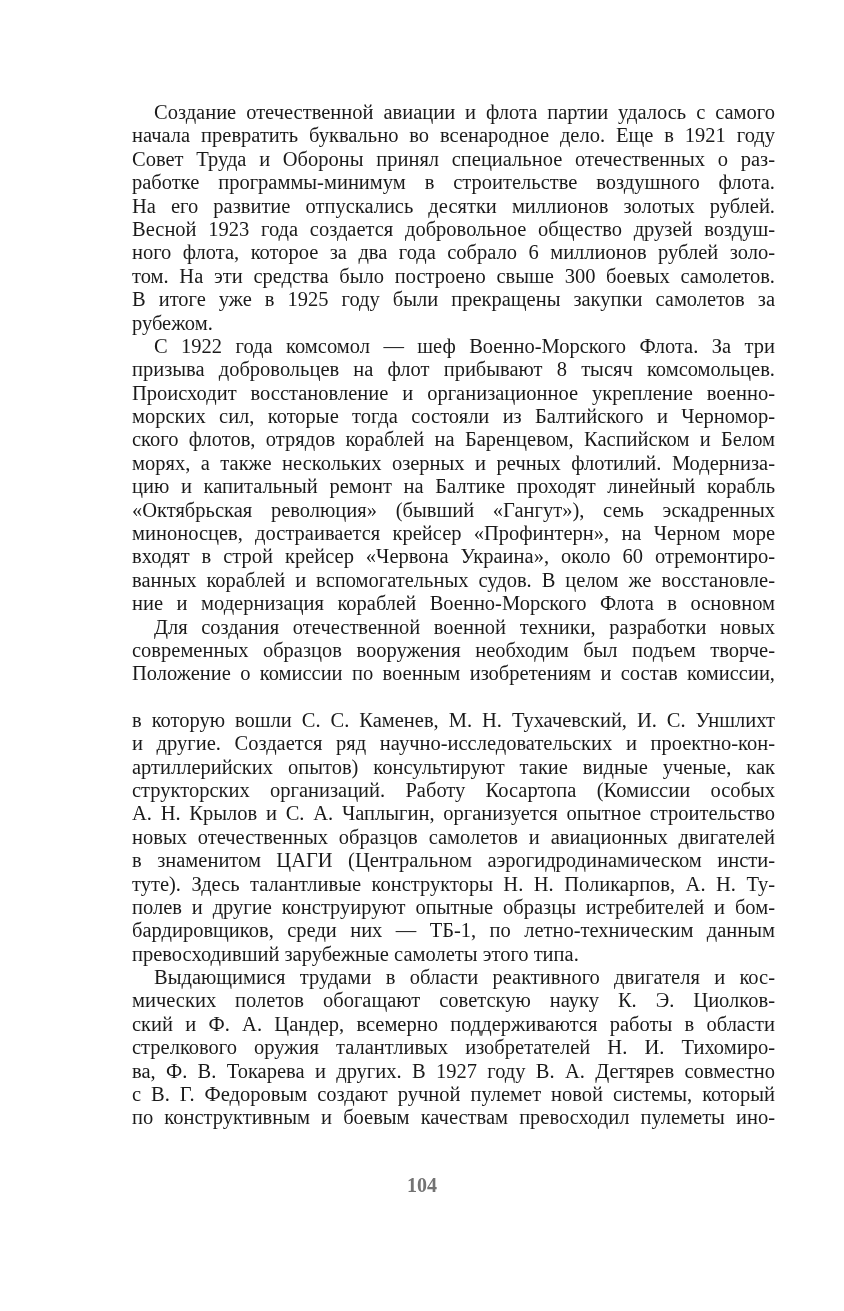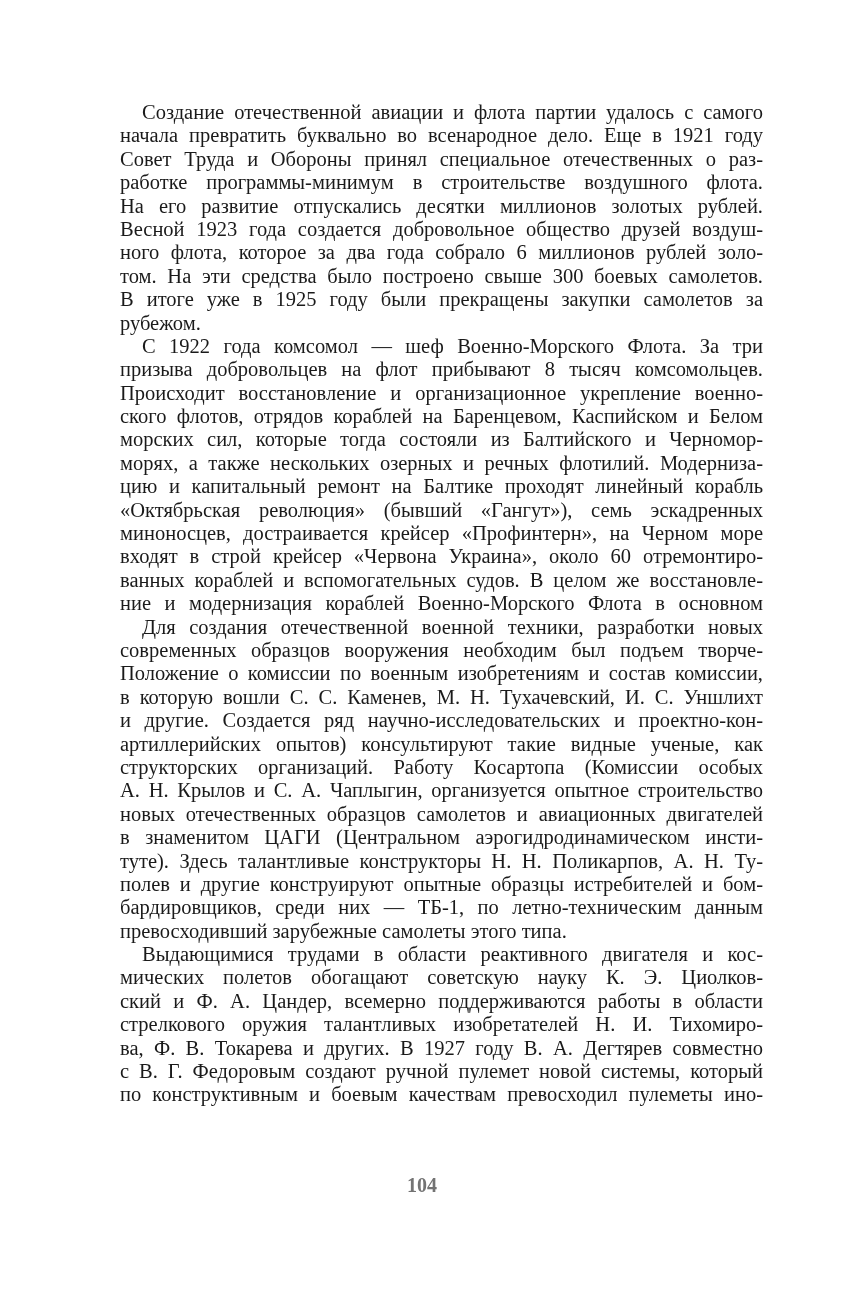--- a/index.html
+++ b/index.html
@@ -1,21 +1,21 @@
 <!DOCTYPE html>
 <html><head>
 <meta charset="utf-8">
 <style>
   html, body { margin: 0; padding: 0; background: #ffffff; }
   body { width: 844px; height: 1311px; position: relative; overflow: hidden; }
   .page {
     position: absolute; left: 0; top: 0; width: 844px; height: 1311px; background: #ffffff;
   }
   .text-block {
-    position: absolute; left: 120px; top: 101px; width: 643px;
+    position: absolute; left: 132px; top: 101px; width: 643px;
     font-family: "Liberation Serif", "DejaVu Serif", serif;
     color: #1a1a1a;
   }
   .paragraph { margin: 0; padding: 0; }
   .line {
     display: block; height: 23.4px; line-height: 23.4px;
     font-size: 20.5px; white-space: nowrap;
     text-align: justify; text-align-last: justify;
     transform-origin: left center;
   }
@@ -41,35 +41,35 @@
         <span class="line" style="width: 643px; box-sizing: border-box;">Весной 1923 года создается добровольное общество друзей воздуш-</span>
         <span class="line" style="width: 643px; box-sizing: border-box;">ного флота, которое за два года собрало 6 миллионов рублей золо-</span>
         <span class="line" style="width: 643px; box-sizing: border-box;">том. На эти средства было построено свыше 300 боевых самолетов.</span>
         <span class="line" style="width: 643px; box-sizing: border-box;">В итоге уже в 1925 году были прекращены закупки самолетов за</span>
         <span class="line last" style="width: 643px; box-sizing: border-box;">рубежом.</span>
       </div>
       <div class="paragraph">
         <span class="line first" style="width: 643px; box-sizing: border-box;">С 1922 года комсомол — шеф Военно-Морского Флота. За три</span>
         <span class="line" style="width: 643px; box-sizing: border-box;">призыва добровольцев на флот прибывают 8 тысяч комсомольцев.</span>
         <span class="line" style="width: 643px; box-sizing: border-box;">Происходит восстановление и организационное укрепление военно-</span>
+        <span class="line" style="width: 643px; box-sizing: border-box;">морских сил, которые тогда состояли из Балтийского и Черномор-</span>
         <span class="line" style="width: 643px; box-sizing: border-box;">ского флотов, отрядов кораблей на Баренцевом, Каспийском и Белом</span>
-        <span class="line" style="width: 643px; box-sizing: border-box;">морских сил, которые тогда состояли из Балтийского и Черномор-</span>
         <span class="line" style="width: 643px; box-sizing: border-box;">морях, а также нескольких озерных и речных флотилий. Модерниза-</span>
         <span class="line" style="width: 643px; box-sizing: border-box;">цию и капитальный ремонт на Балтике проходят линейный корабль</span>
         <span class="line" style="width: 643px; box-sizing: border-box;">«Октябрьская революция» (бывший «Гангут»), семь эскадренных</span>
         <span class="line" style="width: 643px; box-sizing: border-box;">миноносцев, достраивается крейсер «Профинтерн», на Черном море</span>
         <span class="line" style="width: 643px; box-sizing: border-box;">входят в строй крейсер «Червона Украина», около 60 отремонтиро-</span>
         <span class="line" style="width: 643px; box-sizing: border-box;">ванных кораблей и вспомогательных судов. В целом же восстановле-</span>
         <span class="line" style="width: 643px; box-sizing: border-box;">ние и модернизация кораблей Военно-Морского Флота в основном</span>
       </div>
       <div class="paragraph">
         <span class="line first" style="width: 643px; box-sizing: border-box;">Для создания отечественной военной техники, разработки новых</span>
         <span class="line" style="width: 643px; box-sizing: border-box;">современных образцов вооружения необходим был подъем творче-</span>
         <span class="line" style="width: 643px; box-sizing: border-box;">Положение о комиссии по военным изобретениям и состав комиссии,</span>
-        <span class="line" style="width: 643px; box-sizing: border-box;">в которую вошли С. С. Каменев, М. Н. Тухачевский, И. С. Уншлихт</span>
+        <span class="line" style="width: 643px; box-sizing: border-box; margin-top: 23px;">в которую вошли С. С. Каменев, М. Н. Тухачевский, И. С. Уншлихт</span>
         <span class="line" style="width: 643px; box-sizing: border-box;">и другие. Создается ряд научно-исследовательских и проектно-кон-</span>
         <span class="line" style="width: 643px; box-sizing: border-box;">артиллерийских опытов) консультируют такие видные ученые, как</span>
         <span class="line" style="width: 643px; box-sizing: border-box;">структорских организаций. Работу Косартопа (Комиссии особых</span>
         <span class="line" style="width: 643px; box-sizing: border-box;">А. Н. Крылов и С. А. Чаплыгин, организуется опытное строительство</span>
         <span class="line" style="width: 643px; box-sizing: border-box;">новых отечественных образцов самолетов и авиационных двигателей</span>
         <span class="line" style="width: 643px; box-sizing: border-box;">в знаменитом ЦАГИ (Центральном аэрогидродинамическом инсти-</span>
         <span class="line" style="width: 643px; box-sizing: border-box;">туте). Здесь талантливые конструкторы Н. Н. Поликарпов, А. Н. Ту-</span>
         <span class="line" style="width: 643px; box-sizing: border-box;">полев и другие конструируют опытные образцы истребителей и бом-</span>
         <span class="line" style="width: 643px; box-sizing: border-box;">бардировщиков, среди них — ТБ-1, по летно-техническим данным</span>
         <span class="line last" style="width: 643px; box-sizing: border-box;">превосходивший зарубежные самолеты этого типа.</span>

